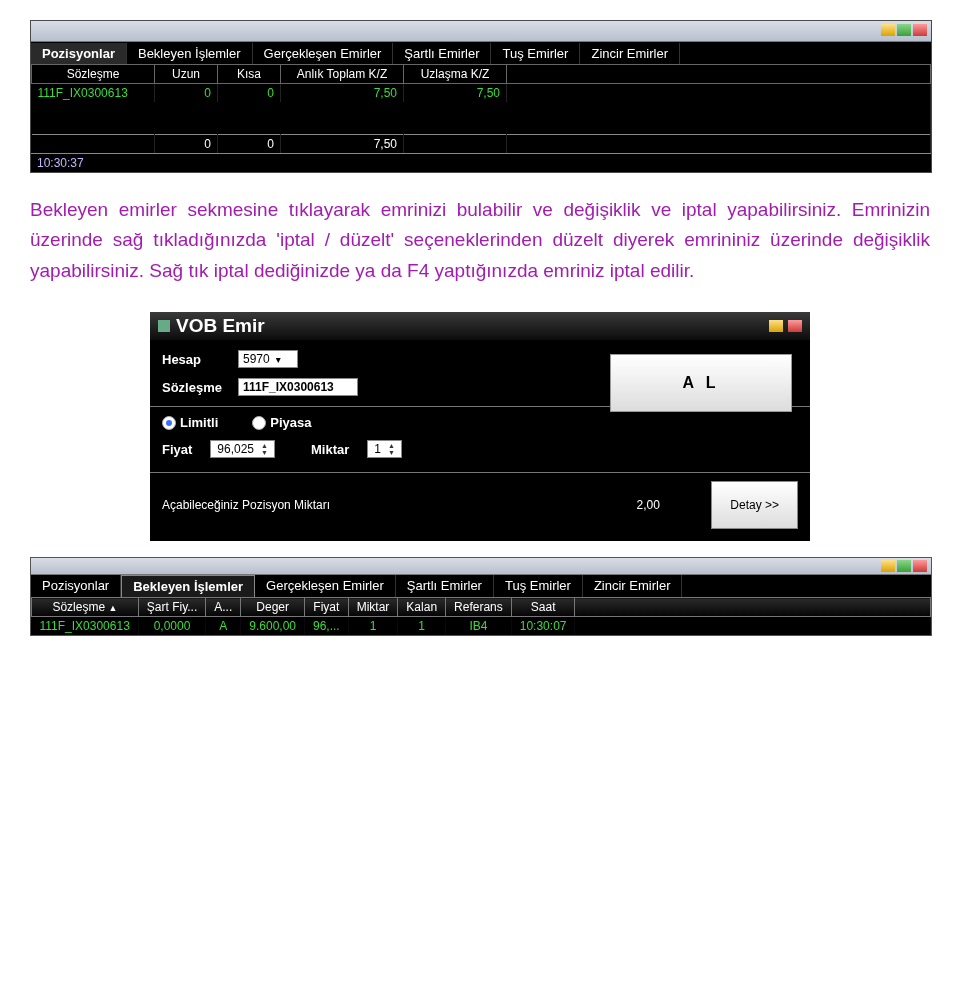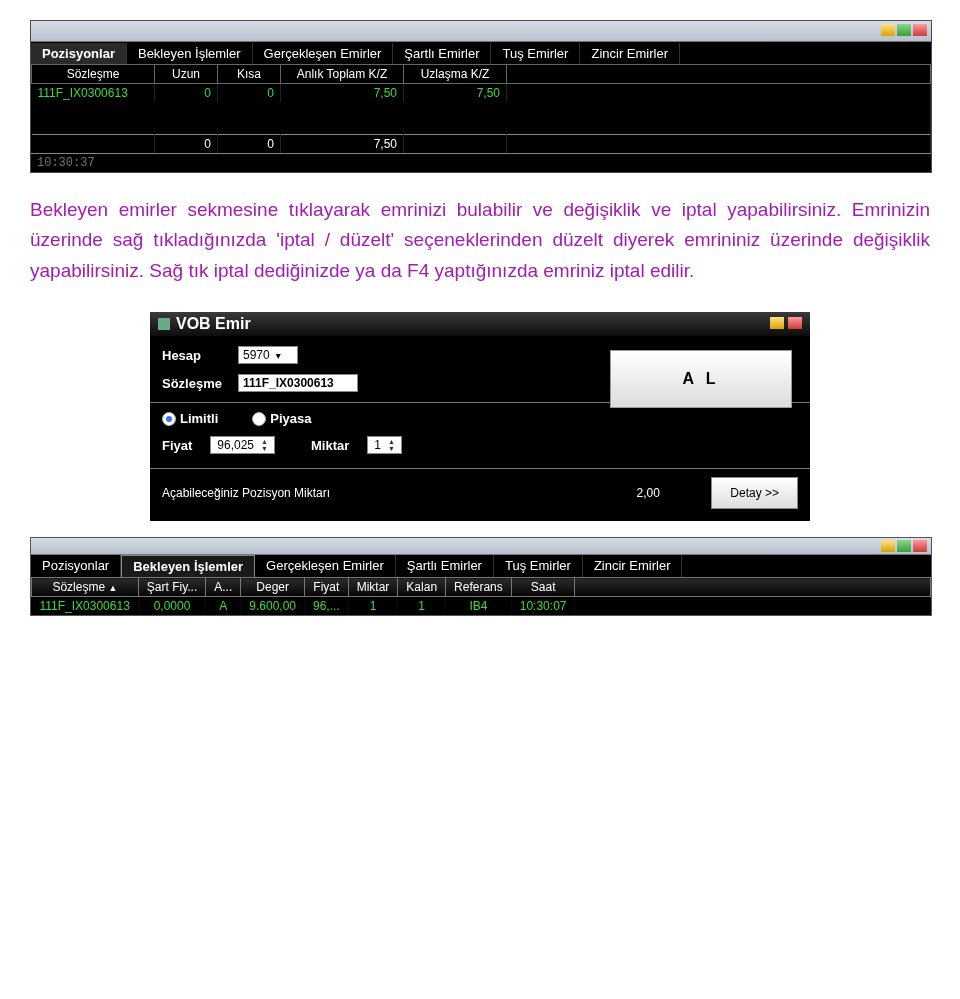--- a/index.html
+++ b/index.html
@@ -21,25 +21,25 @@
   .tab.active { background:#2a2a2a; font-weight:bold; }
   .grid { background:#000; color:#fff; font-size:12px; }
   .grid table { border-collapse:collapse; width:100%; }
   .grid th { background:#000; color:#fff; font-weight:normal; text-align:center; padding:2px 6px; border:1px solid #666; font-size:12px; }
   .grid td { padding:2px 6px; border-right:1px solid #222; text-align:right; font-size:12px; }
   .grid td.left { text-align:left; }
   .grid .row-green td { color:#3bdc3b; }
   .grid .spacer td { height:28px; }
   .grid .ftr { border-top:1px solid #888; }
   .grid .ftr td { color:#fff; }
-  .timebar { background:#000; color:#737373; font-size:12px; padding:2px 6px; border-top:1px solid #888;font-family:Liberation Mono, monospace; }
+  .timebar { background:#000; color:#c4b5fd; font-size:12px; padding:2px 6px; border-top:1px solid #888; }
 
   
   .vobwrap { width:660px; margin:26px 0 16px 120px; }
-  .vob-titlebar { background:linear-gradient(#3a3a3a,#0c0c0c); color:#fff; padding:3px 8px; font-size:16px; font-weight:bold; display:flex; align-items:center; }
+  .vob-titlebar { background:linear-gradient(#3a3a3a,#0c0c0c); color:#fff; padding:3px 8px; font-size:19px; font-weight:bold; display:flex; align-items:center; }
   .vob-titlebar .icon { width:12px; height:12px; background:#6a8; margin-right:6px; display:inline-block; }
   .vob-titlebar .spacer { flex:1; }
   .vob-titlebar .winbtns span { width:14px; height:12px; }
   .vob-body { background:#000; color:#fff; padding:10px 12px 12px 12px; position:relative; }
   .vob-row { display:flex; align-items:center; margin-bottom:10px; font-size:13px; }
   .vob-label { width:76px; font-weight:bold; }
   .vob-select { background:#fff; color:#000; padding:1px 4px; font-size:12px; border:1px solid #888; min-width:50px; display:inline-flex; align-items:center; }
   .vob-select .arrow { margin-left:6px; font-size:10px; }
   .vob-input { background:#fff; color:#000; padding:1px 4px; font-size:12px; border:1px solid #888; min-width:110px; display:inline-block; font-weight:bold; }
   .al-btn { position:absolute; right:18px; top:14px; width:180px; height:56px; background:linear-gradient(#fff,#eee,#dcdcdc); border:1px solid #999; color:#000; text-align:center; line-height:56px; font-weight:bold; font-size:16px; letter-spacing:4px; }
@@ -48,21 +48,21 @@
   .radio .dot.on::after { content:""; width:6px; height:6px; border-radius:50%; background:#3a6fff; display:block; }
   .price-row { display:flex; align-items:center; margin:10px 0 14px 0; font-size:13px; }
   .price-row .lab { font-weight:bold; margin-right:18px; }
   .numbox { background:#fff; color:#000; border:1px solid #888; padding:1px 6px; font-size:12px; display:inline-flex; align-items:center; gap:4px; }
   .spin { display:inline-flex; flex-direction:column; margin-left:3px; }
   .spin span { font-size:7px; line-height:7px; color:#333; cursor:pointer; }
   .line { height:1px; background:#777; margin:4px -12px 8px -12px; }
   .pozline { display:flex; align-items:center; font-size:12px; }
   .pozline .lbl { flex:1; }
   .pozline .val { width:70px; text-align:center; }
-  .detay { background:linear-gradient(#fff,#ddd); color:#000; border:1px solid #888; padding:8px 18px; font-size:12px; margin-left:28px; }
+  .detay { background:linear-gradient(#fff,#ddd); color:#000; border:1px solid #888; padding:16px 18px; font-size:12px; margin-left:28px; }
 
   
   .shot2 { width:100%; margin-top:16px; border:1px solid #555; }
   .shot2-top { height:16px; background:linear-gradient(#d8dde6,#b8c0cf); border-bottom:1px solid #777; position:relative; }
   .shot2-top .winbtns { position:absolute; right:4px; top:2px; display:flex; gap:2px; }
   .tabs2 { display:flex; background:#000; }
   .tabs2 .tab { color:#fff; }
   .tabs2 .tab.active2 { background:#1a1a1a; font-weight:bold; position:relative; border:1px solid #888; border-bottom:none;}
   .hdr2 { background:#000; }
   .hdr2 th { color:#fff; border:1px solid #777; font-size:12px; padding:2px 8px; font-weight:normal; text-align:center; background:linear-gradient(#2a2a2a,#050505); white-space:nowrap;margin-left:36px; }

